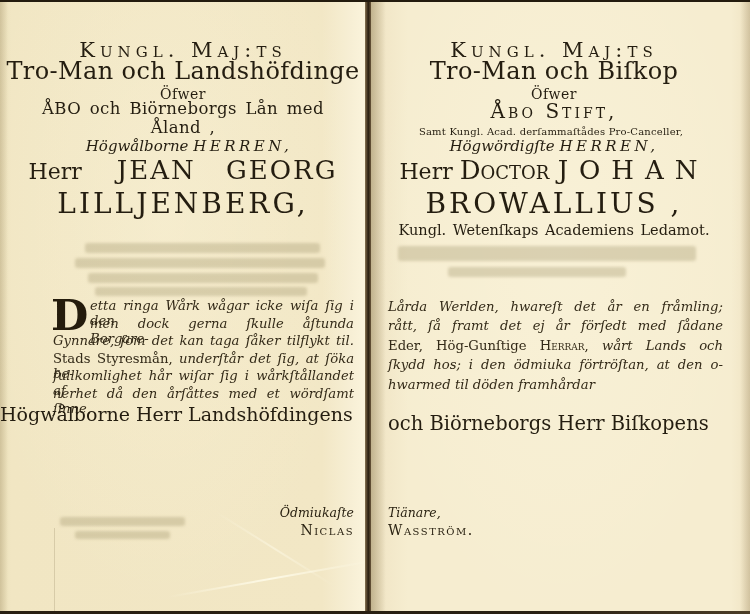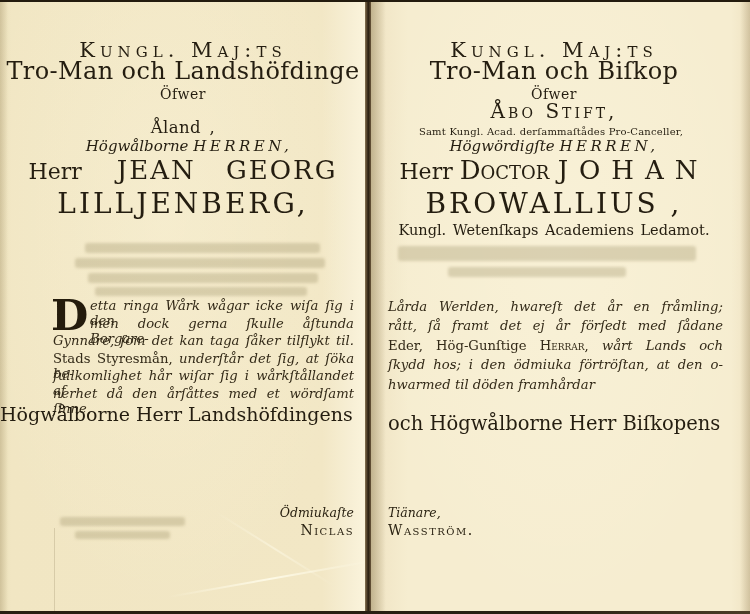--- a/index.html
+++ b/index.html
@@ -80,20 +80,21 @@
 <body>
 
 <div class="stage">
 
   <div class="page page-left">
     <div class="edge-left"></div>
 
     <div class="t royal" style="top:39px;">Kungl. Maj:ts</div>
     <div class="t office" style="top:58px;">Tro-Man och Landshöfdinge</div>
     <div class="t over" style="top:87px;">Öfwer</div>
+    <div class="t jur" style="top:100px;">ÅBO och Biörneborgs Lån med</div>
     <div class="t jur" style="top:119px;">Åland ,</div>
     <div class="t honor" style="top:138px;margin-left:12px;"><span class="seg it">Högwålborne </span><span class="seg it spaced">HERREN,</span></div>
     <div class="t name1" style="top:156px;"><span class="seg rm herr">Herr </span><span class="seg rm caps-wide">JEAN GEORG</span></div>
     <div class="t name2" style="top:188px;">LILLJENBERG,</div>
 
     <div class="ghost" style="left:85px;top:243px;width:235px;height:10px;"></div>
     <div class="ghost" style="left:75px;top:258px;width:250px;height:10px;"></div>
     <div class="ghost" style="left:88px;top:273px;width:230px;height:10px;"></div>
     <div class="ghost" style="left:95px;top:287px;width:212px;height:9px;"></div>
 
@@ -140,21 +141,21 @@
     <div class="ghost" style="left:78px;top:267px;width:178px;height:10px;"></div>
 
     <div class="dedic dedic-right">
       <span class="bline"><span class="seg it">Lårda Werlden, hwareſt det år en fråmling;</span></span>
       <span class="bline"><span class="seg it">rått, ſå framt det ej år förſedt med ſådane</span></span>
       <span class="bline"><span class="seg rm">Eder, Hög-Gunſtige </span><span class="seg sc">Herrar</span><span class="seg rm">, </span><span class="seg it">wårt Lands och</span></span>
       <span class="bline"><span class="seg it">ſkydd hos; i den ödmiuka förtröſtan, at den o-</span></span>
       <span class="bline no-just"><span class="seg it">hwarmed til döden framhårdar</span></span>
     </div>
 
-    <div class="footer-line footer-right">och Högwålborne Herr Biſkopens</div>
+    <div class="footer-line footer-right">och Biörneborgs Herr Biſkopens</div>
 
     <div class="signoff signoff-right">
       <span class="so1">Tiänare,</span>
       <span class="so2">Wasström.</span>
     </div>
   </div>
 
   <div class="gutter-line"></div>
   <div class="bar-top"></div>
   <div class="bar-bottom"></div>

